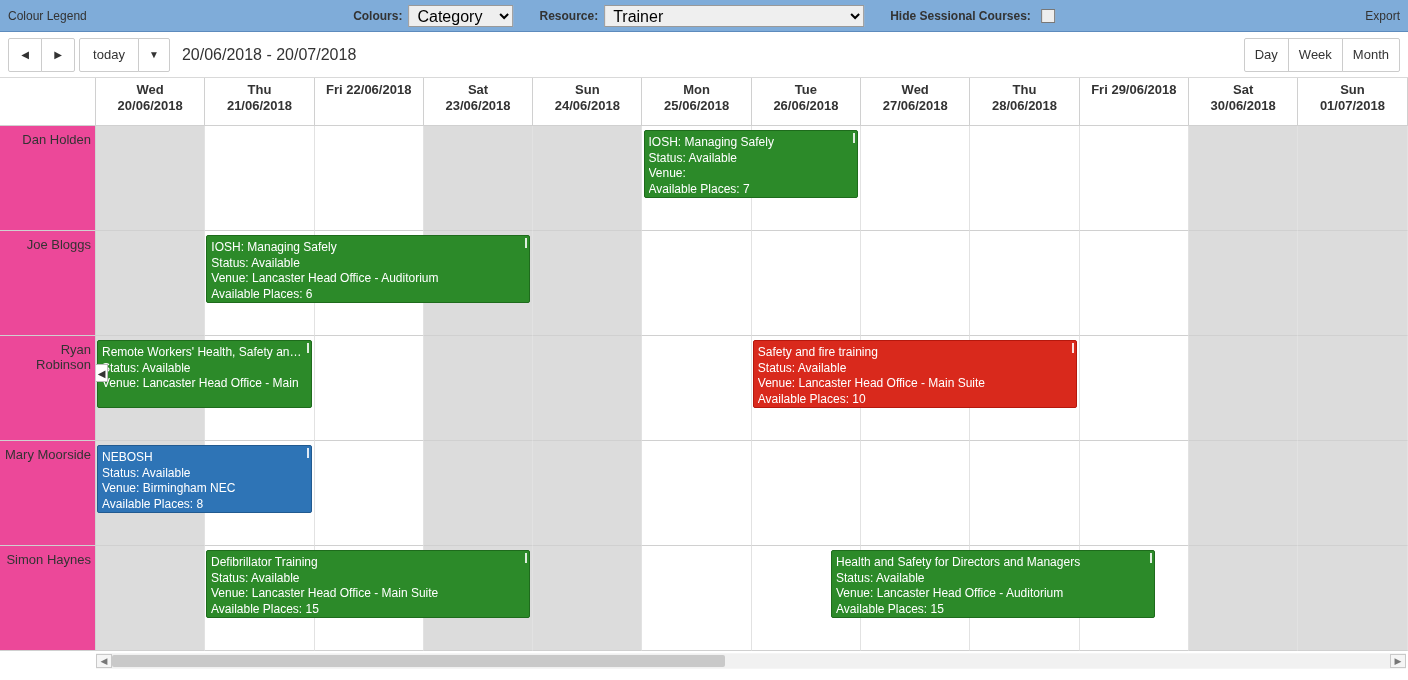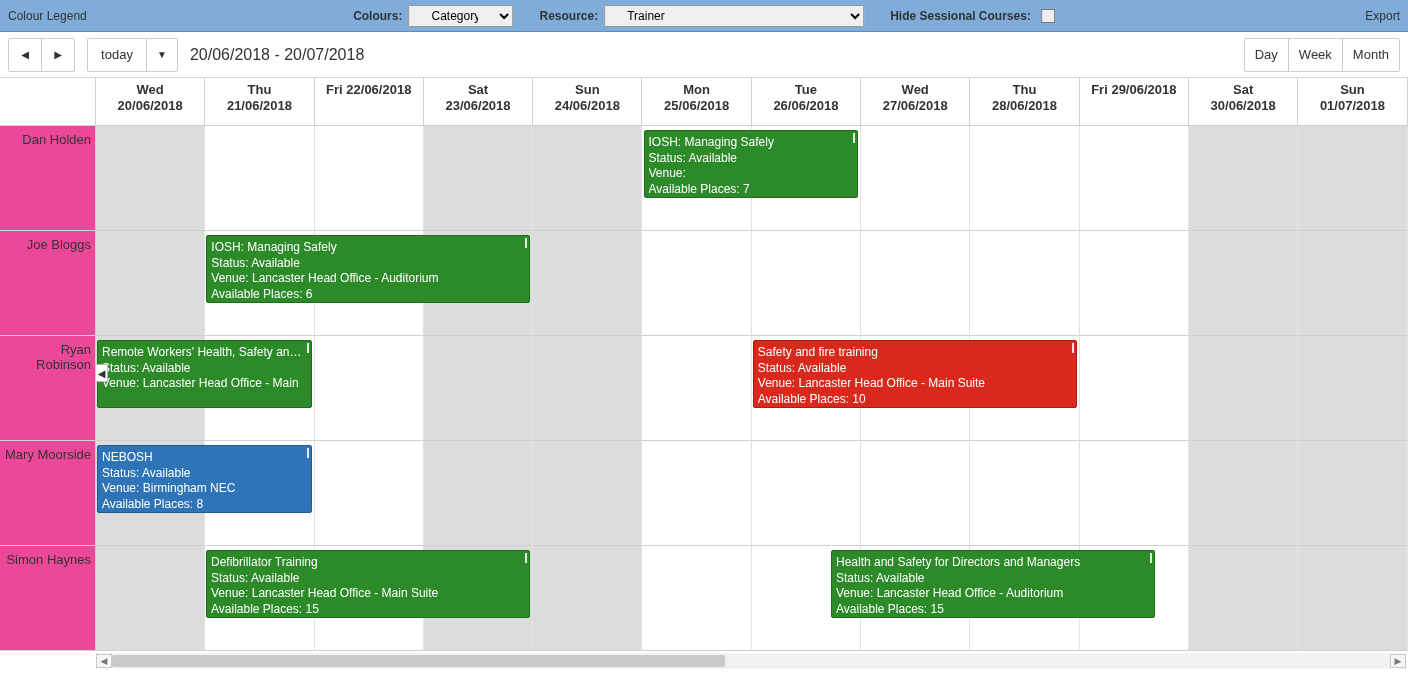--- a/index.html
+++ b/index.html
@@ -24,22 +24,22 @@
     gap: 6px;
     margin-left: auto;
     margin-right: auto;
     position: absolute;
     left: 50%;
     transform: translateX(-50%);
   }
   .topbar label.bold { font-weight: bold; }
   .topbar select {
     height: 22px;
-    font-size: 12px;
-    padding: 1px 18px;
+    font-size: 16px;
+    padding: 1px 4px;
     border: 1px solid #999;
     background: #efefef;
   }
   .topbar select.resource { width: 260px; }
   .topbar select.colours { width: 105px; }
   .topbar .checkbox { width: 14px; height: 14px; border: 1px solid #777; background: #eee; display: inline-block; vertical-align: middle; margin-left: 4px;}
   .topbar .export { margin-left: auto; color: #333; cursor: pointer; }
 
   
   .toolbar {
@@ -219,21 +219,21 @@
 
 <div class="toolbar">
   <div class="btn-group">
     <div class="btn">
         <span class="arrow-icon">◀</span>
       </div>
     <div class="btn">
         <span class="arrow-icon">▶</span>
       </div>
   </div>
-  <div class="btn-group" style="margin-left:12px">
+  <div class="btn-group" style="margin-left:4px">
     <div class="btn" style="min-width:60px">today</div>
     <div class="btn" style="min-width:24px">
         <span class="arrow-icon">▼</span>
       </div>
   </div>
   <span class="date-range">20/06/2018 - 20/07/2018</span>
   <div class="btn-group views">
     <div class="btn">Day</div>
     <div class="btn">Week</div>
     <div class="btn">Month</div>

